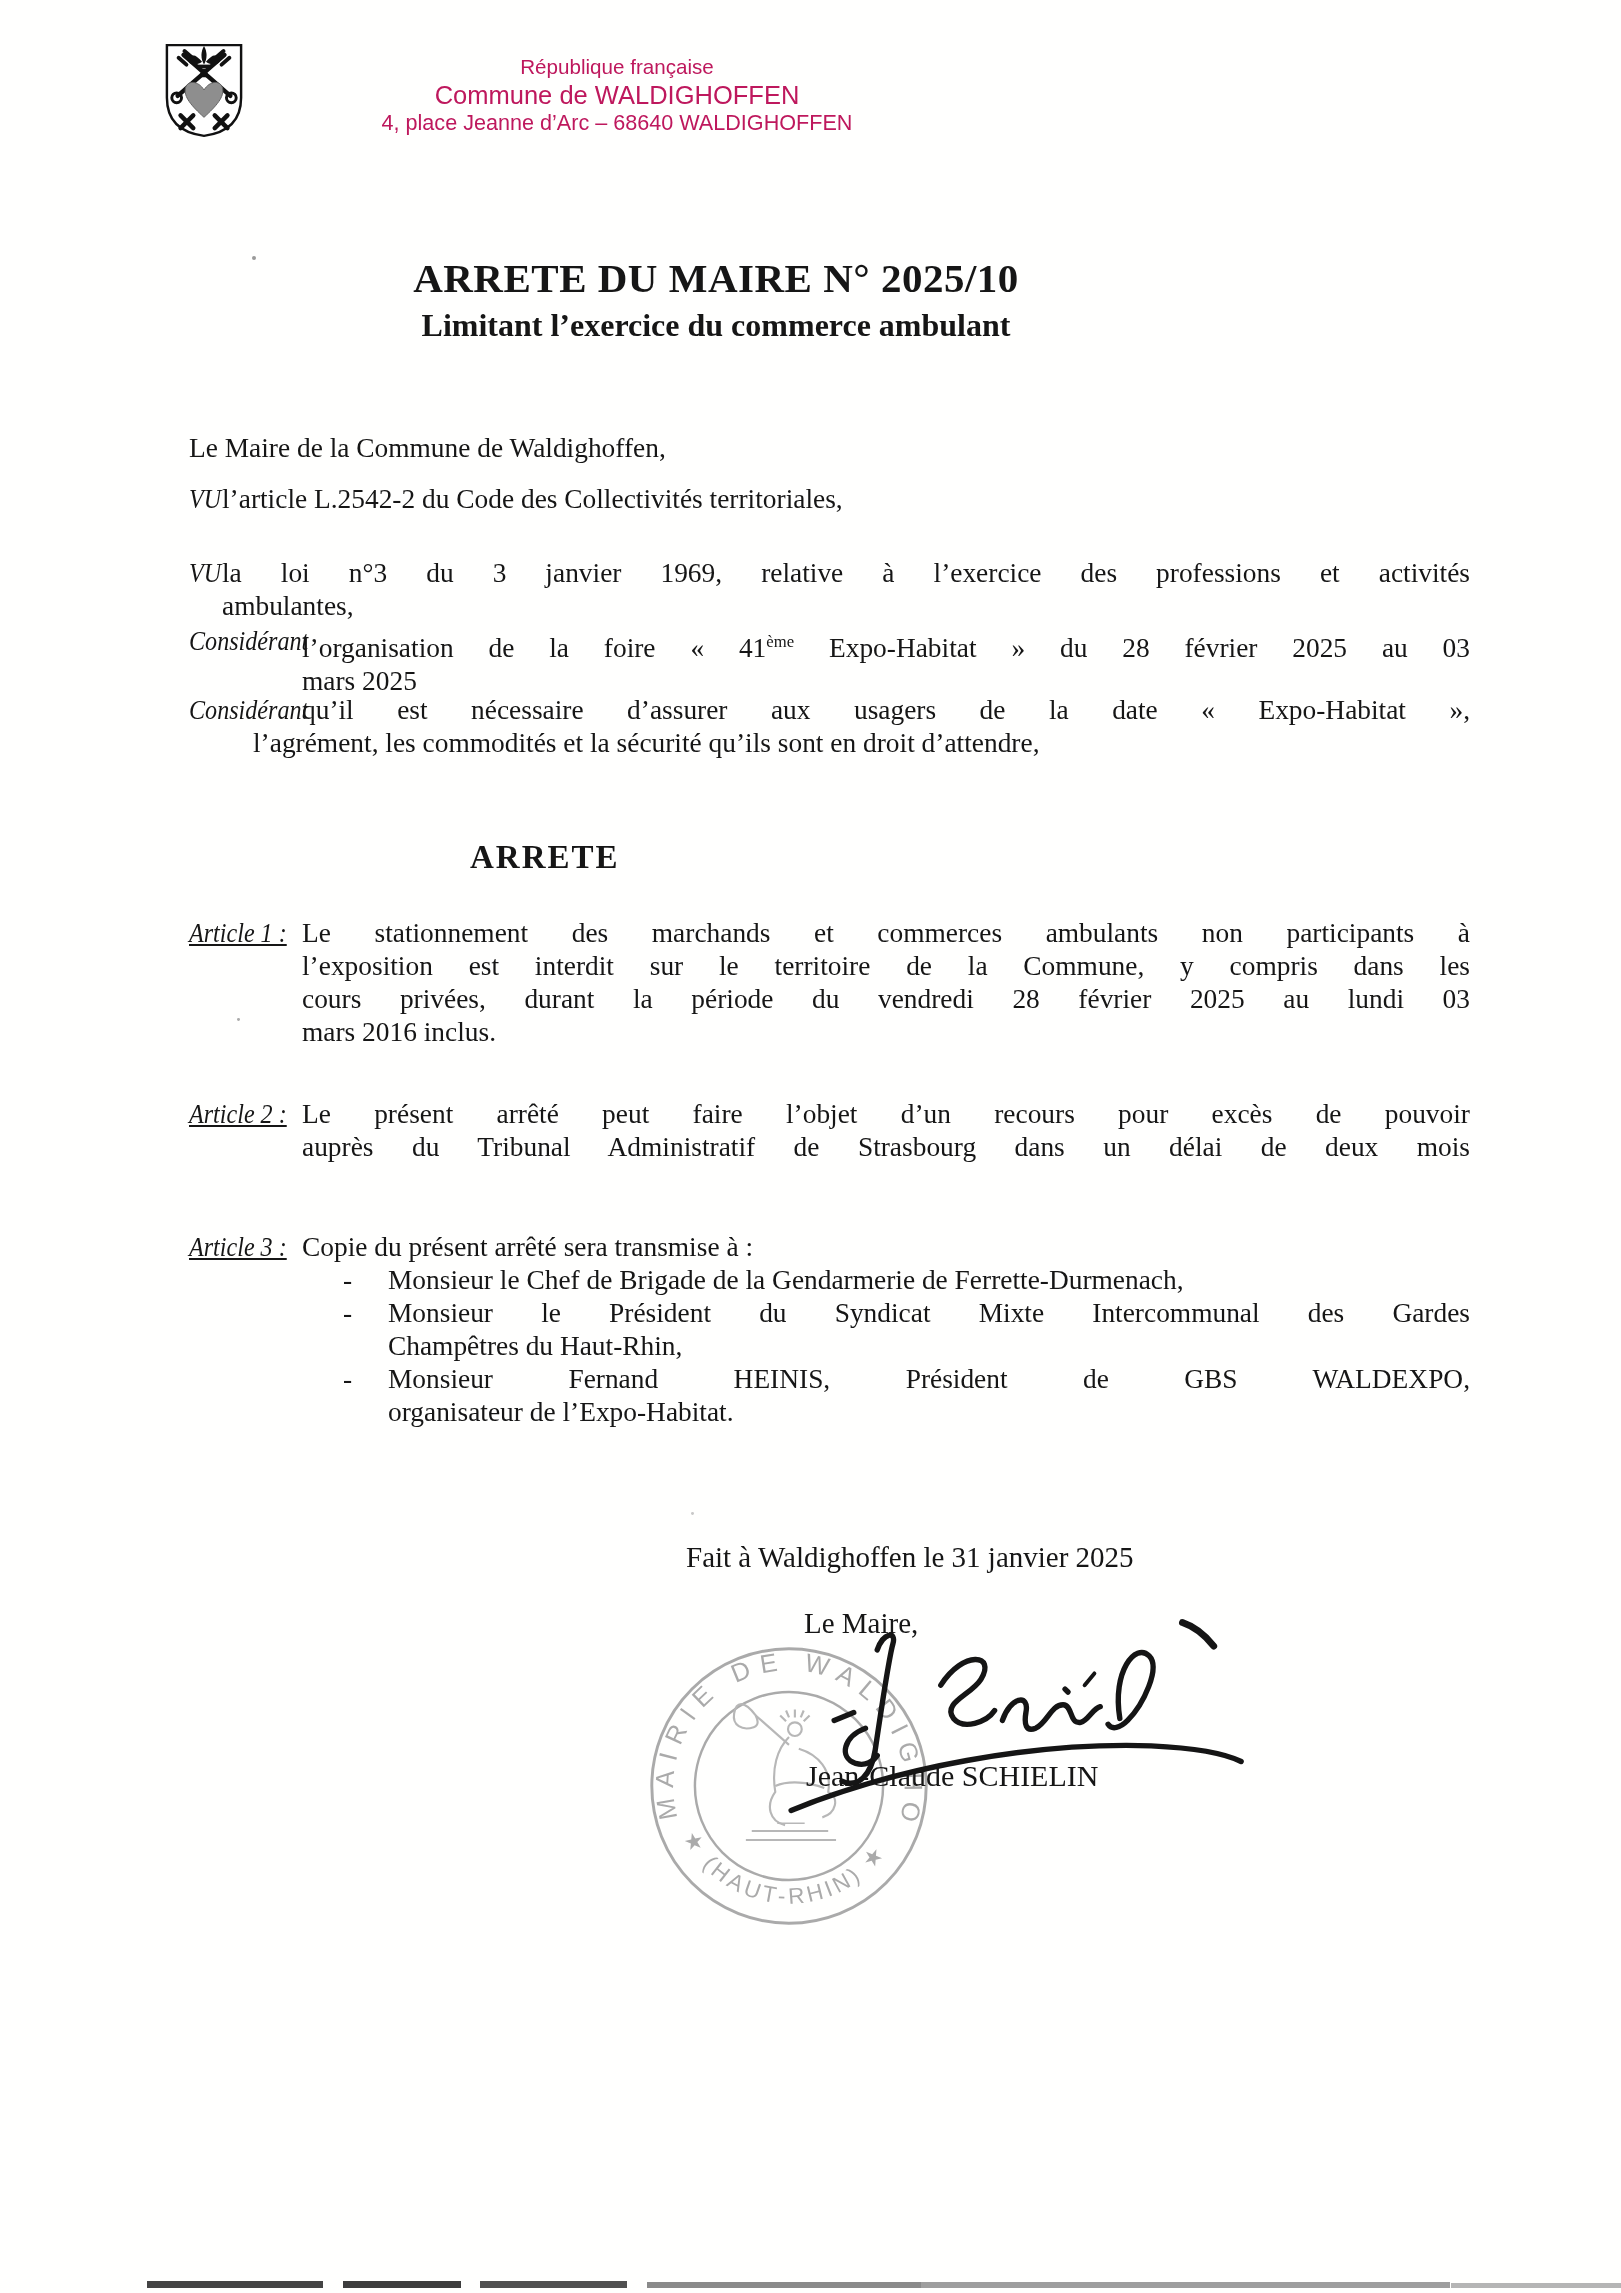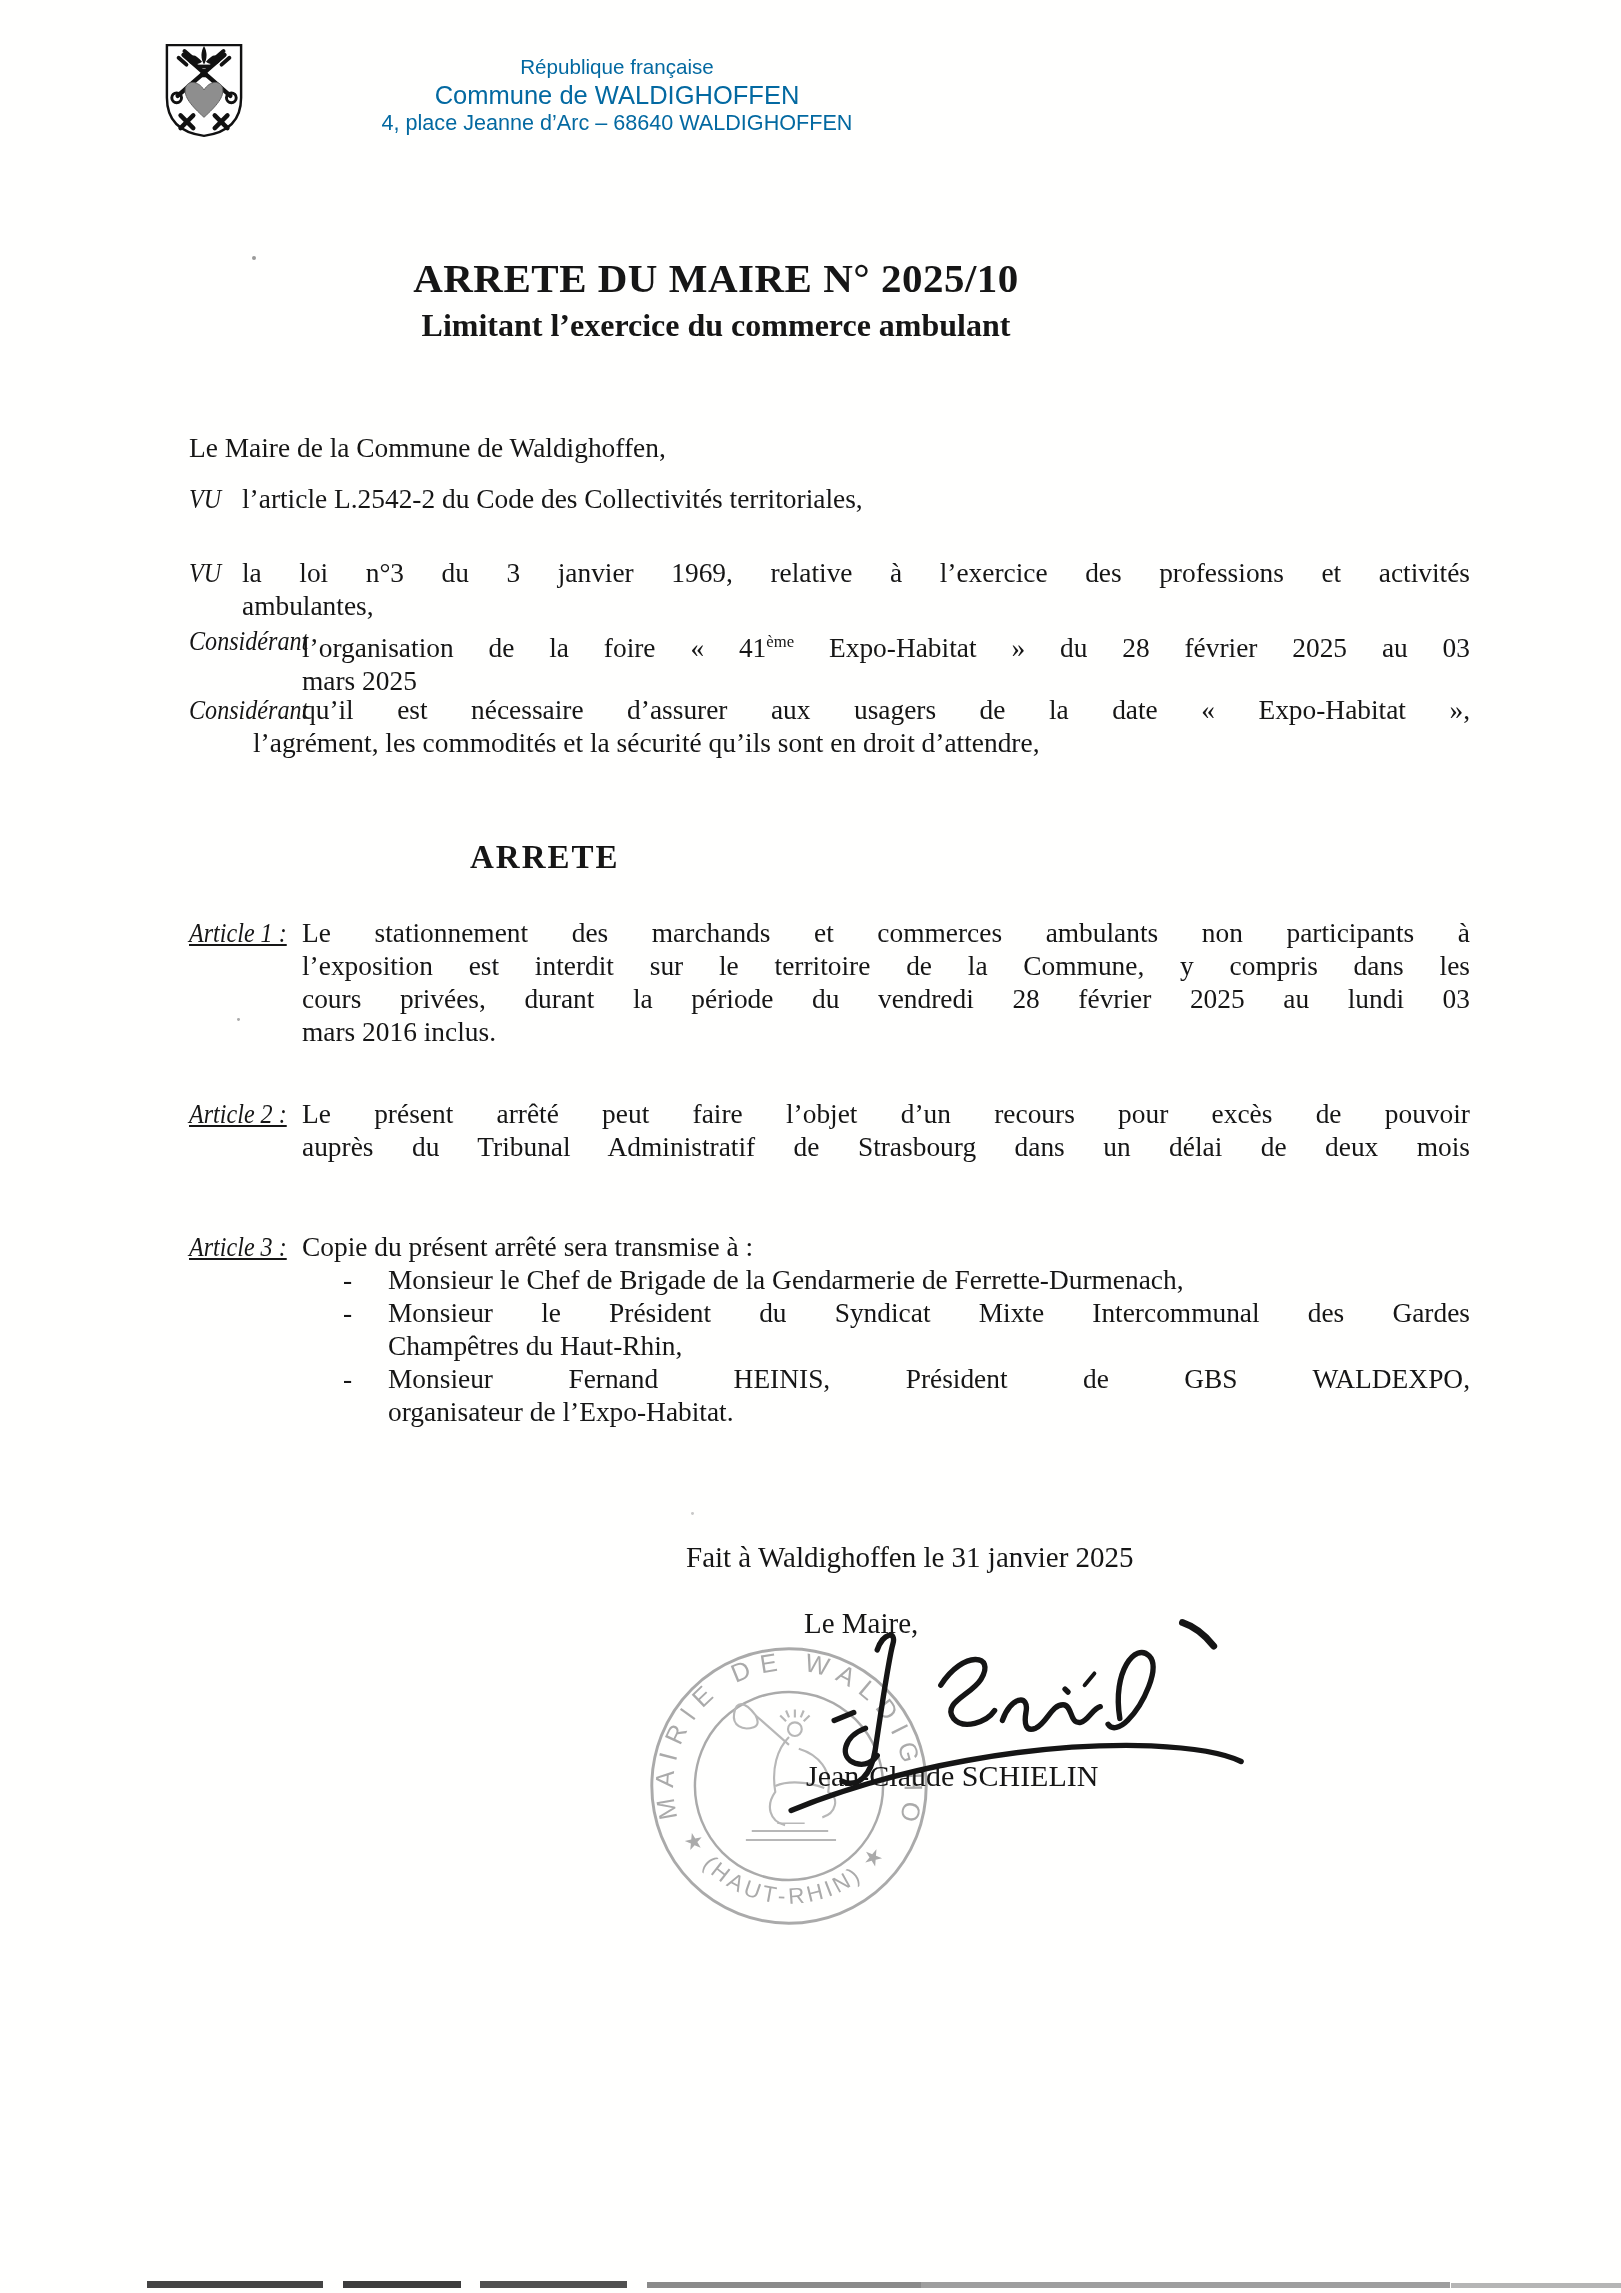--- a/index.html
+++ b/index.html
@@ -5,39 +5,39 @@
   html,body { margin:0; padding:0; background:#e9e9e9; }
   .page {
     position:relative; width:1621px; height:2294px; margin:0 auto;
     background:#fffffe; overflow:hidden;
     font-family:"Liberation Serif", serif; color:#161616;
   }
 
   
   .crest { position:absolute; left:163px; top:41px; width:82px; height:98px; }
   .hdr { position:absolute; left:274px; top:55px; width:686px; text-align:center;
-         font-family:"Liberation Sans", sans-serif; color:#0369a1; }
+         font-family:"Liberation Sans", sans-serif; color:#be185d; }
   .hdr-l1 { font-size:20.6px; line-height:24.5px; }
   .hdr-l2 { font-size:25.5px; line-height:30px; }
   .hdr-l3 { font-size:21.6px; line-height:26.5px; }
 
   
   .titleblock { position:absolute; left:314px; top:255px; width:804px; text-align:center; }
   .doc-title { font-size:41px; font-weight:bold; letter-spacing:0.5px; line-height:47px; }
   .doc-subtitle { font-size:32px; font-weight:bold; margin-top:4.9px; line-height:37px; }
 
   
   .bodytxt { font-size:27.4px; line-height:33px; }
   .intro { position:absolute; left:189px; top:432px; }
   .row { position:absolute; left:189px; width:1281px; }
   .lbl { position:absolute; left:0; top:0; font-style:italic; display:inline-block;
          transform:scaleX(.88); transform-origin:left; white-space:nowrap; }
   .lbl-u { text-decoration:underline; }
   .bod { margin-left:113px; }
-  .bod-vu { margin-left:53px; }
+  .bod-vu { margin-left:33px; }
   .ln { }
   .jl { text-align:justify; text-align-last:justify; }
   .outdent { margin-left:-49px; }
   .sup { vertical-align:super; font-size:16.7px; }
 
   .arrete { position:absolute; left:470px; top:839px; font-size:33px; font-weight:bold;
             letter-spacing:2px; }
 
   .bullet { position:relative; padding-left:86px; }
   .bullet .dash { position:absolute; left:41px; top:0; }

